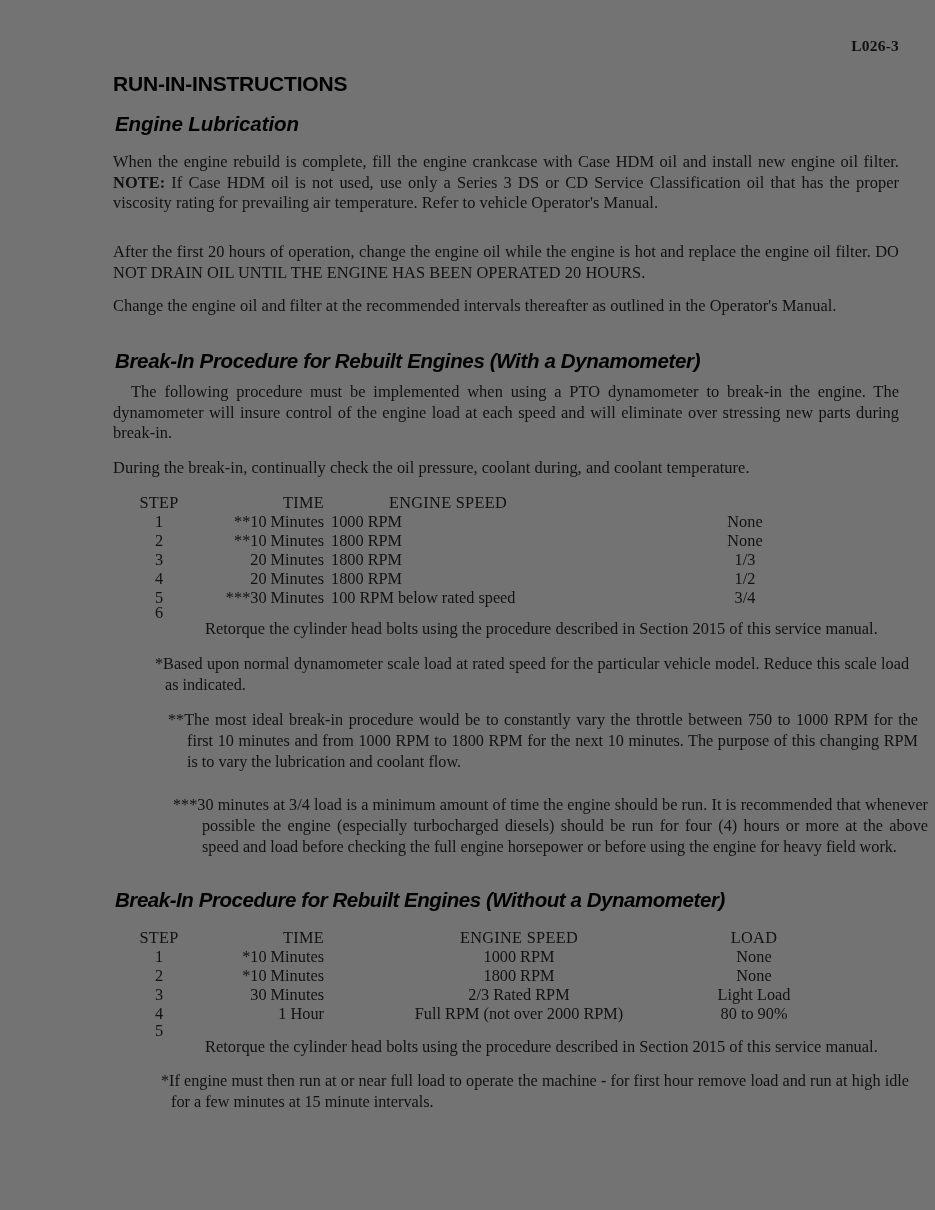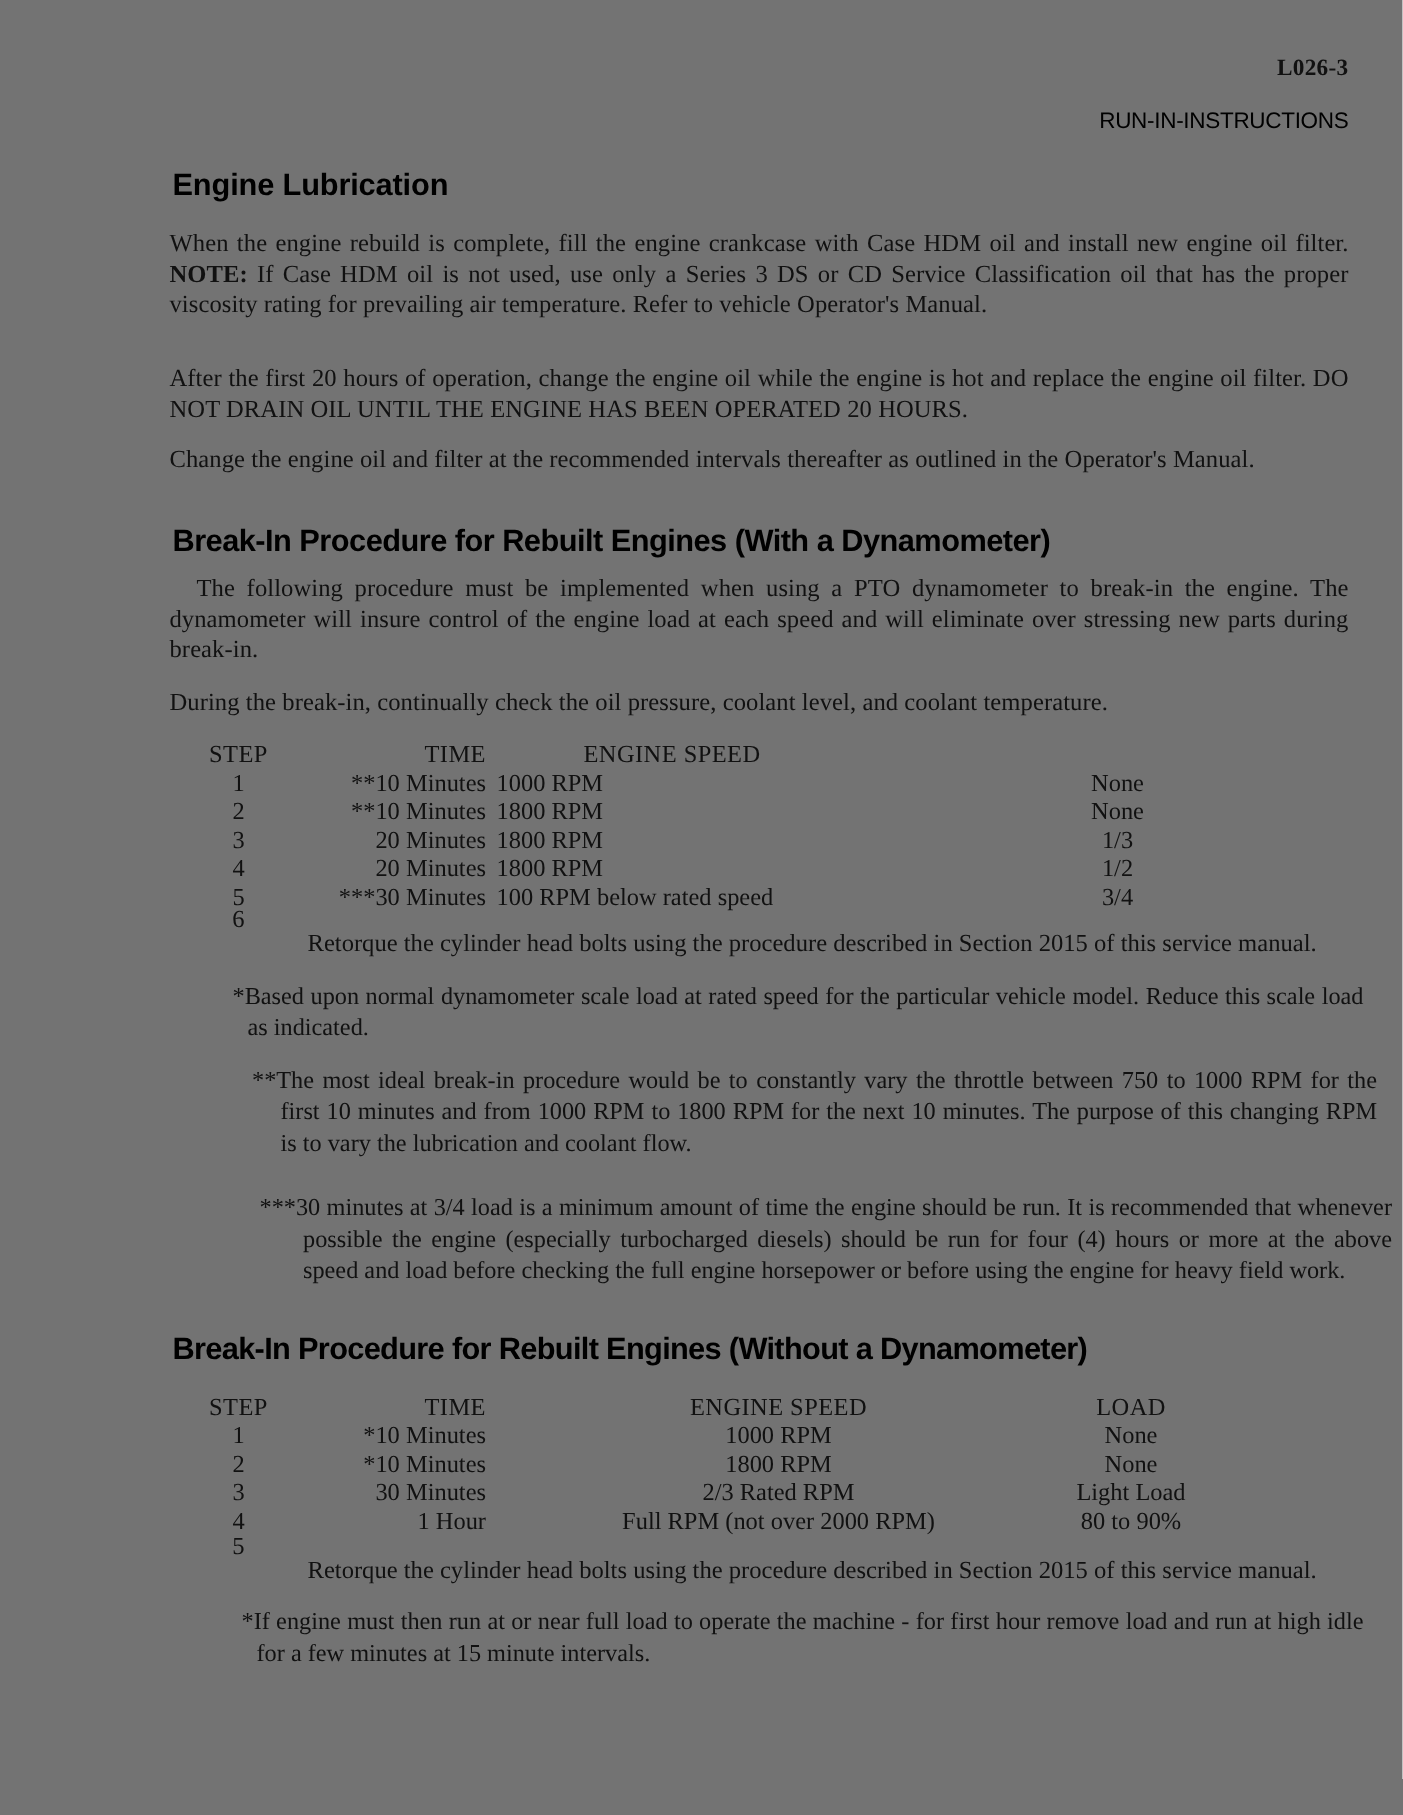--- a/index.html
+++ b/index.html
@@ -36,32 +36,33 @@
     letter-spacing: 0.2px;
     color: #111;
   }
 
   
   .doc-title {
     position: absolute;
     left: 0;
     top: 72px;
     width: 786px;
-    text-align: right;
+    text-align: left;
     font-family: "Liberation Sans", "DejaVu Sans", sans-serif;
-    font-weight: normal;
-    font-size: 15px;
+    font-weight: bold;
+    font-size: 21px;
     letter-spacing: -0.2px;
     color: #000;
   }
   .section-head {
     font-family: "Liberation Sans", "DejaVu Sans", sans-serif;
     font-weight: bold;
     color: #000;
     letter-spacing: -0.1px;
+    font-style: italic;
   }
   .head-lubrication {
     position: absolute;
     left: 2px;
     top: 112px;
     font-size: 20.5px;
   }
   .head-with-dyno {
     position: absolute;
     left: 2px;
@@ -183,21 +184,21 @@
     <div class="para p-lube-1"><span>When the engine rebuild is complete, fill the engine crankcase with Case HDM oil and install new engine oil filter. </span><b>NOTE:</b><span> If Case HDM oil is not used, use only a Series 3 DS or CD Service Classification oil that has the proper viscosity rating for prevailing air temperature. Refer to vehicle Operator's Manual.</span></div>
 
     <div class="para p-lube-2">After the first 20 hours of operation, change the engine oil while the engine is hot and replace the engine oil filter. DO NOT DRAIN OIL UNTIL THE ENGINE HAS BEEN OPERATED 20 HOURS.</div>
 
     <div class="para p-lube-3">Change the engine oil and filter at the recommended intervals thereafter as outlined in the Operator's Manual.</div>
 
     <div class="section-head head-with-dyno">Break-In Procedure for Rebuilt Engines (With a Dynamometer)</div>
 
     <div class="para p-dyno-1">The following procedure must be implemented when using a PTO dynamometer to break-in the engine. The dynamometer will insure control of the engine load at each speed and will eliminate over stressing new parts during break-in.</div>
 
-    <div class="para p-dyno-2 no-justify">During the break-in, continually check the oil pressure, coolant level, and coolant temperature.</div>
+    <div class="para p-dyno-2 no-justify">During the break-in, continually check the oil pressure, coolant during, and coolant temperature.</div>
 
     <div class="tbl tbl-1">
       <div class="trow thead">
         <span class="cell t1-step">STEP</span>
         <span class="cell t1-time">TIME</span>
         <span class="cell t1-speed" style="left:276px;">ENGINE SPEED</span>
       </div>
       <div class="trow">
         <span class="cell t1-step">1</span>
         <span class="cell t1-time">**10 Minutes</span>

